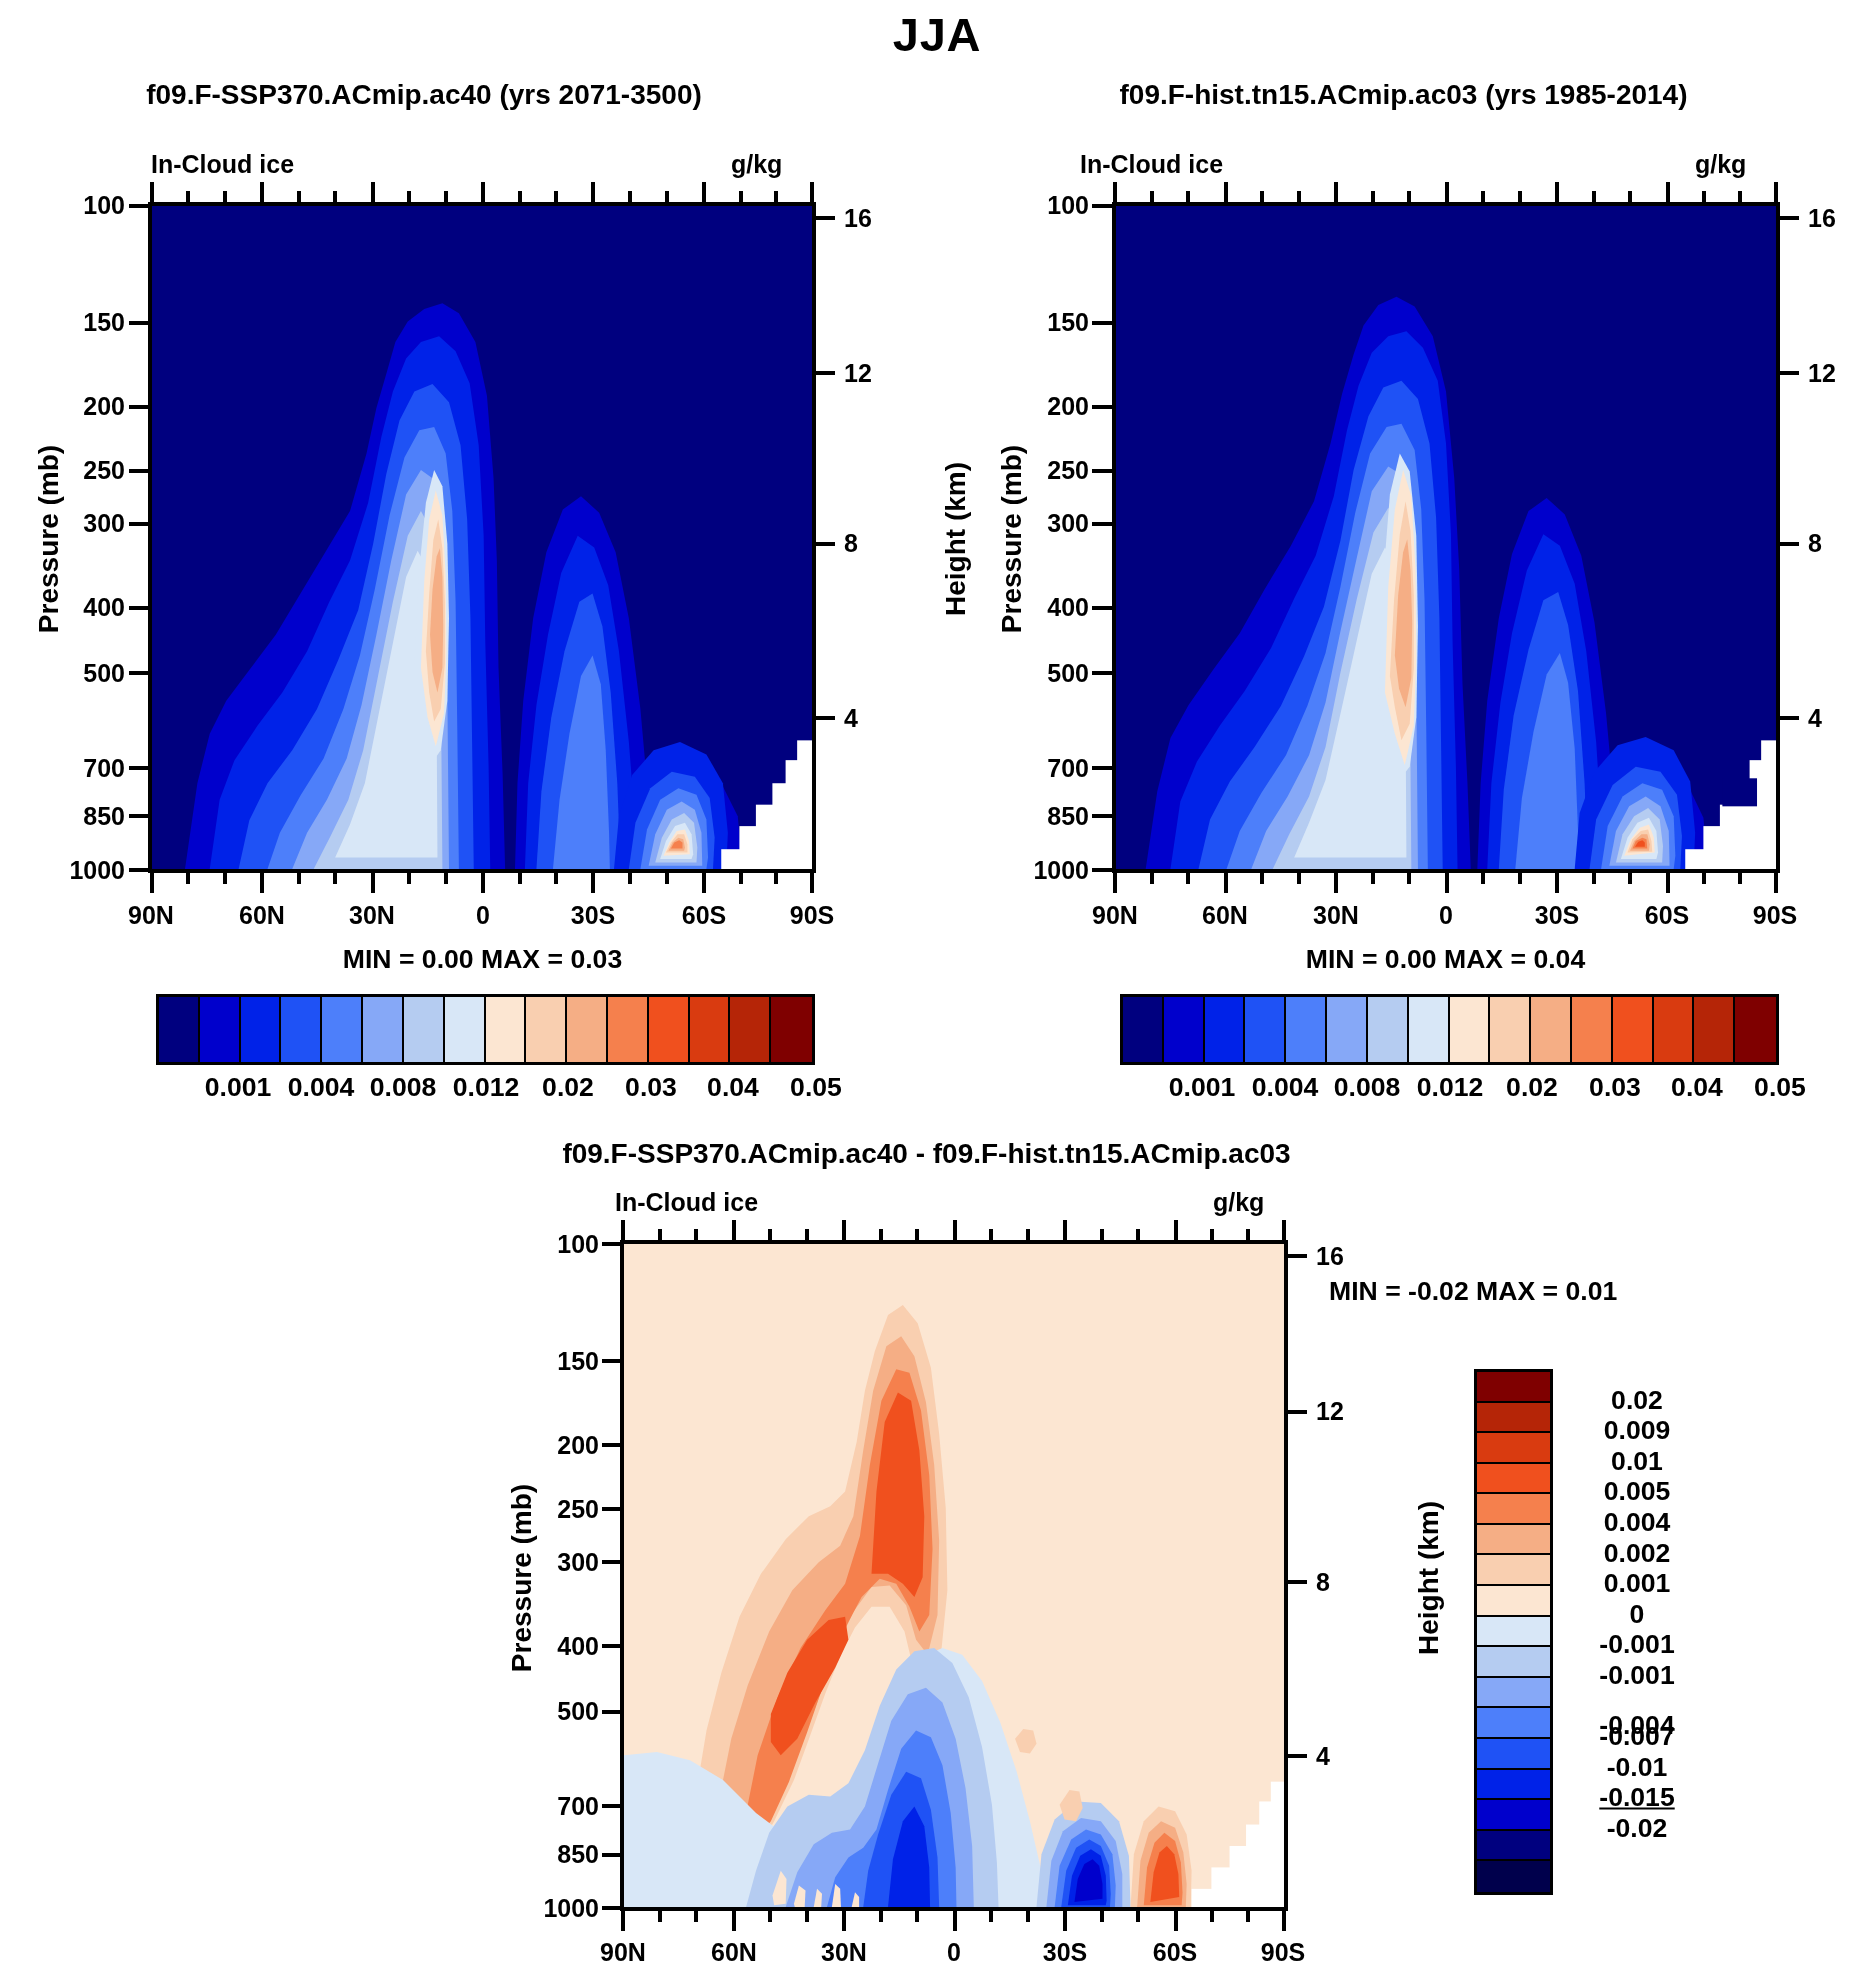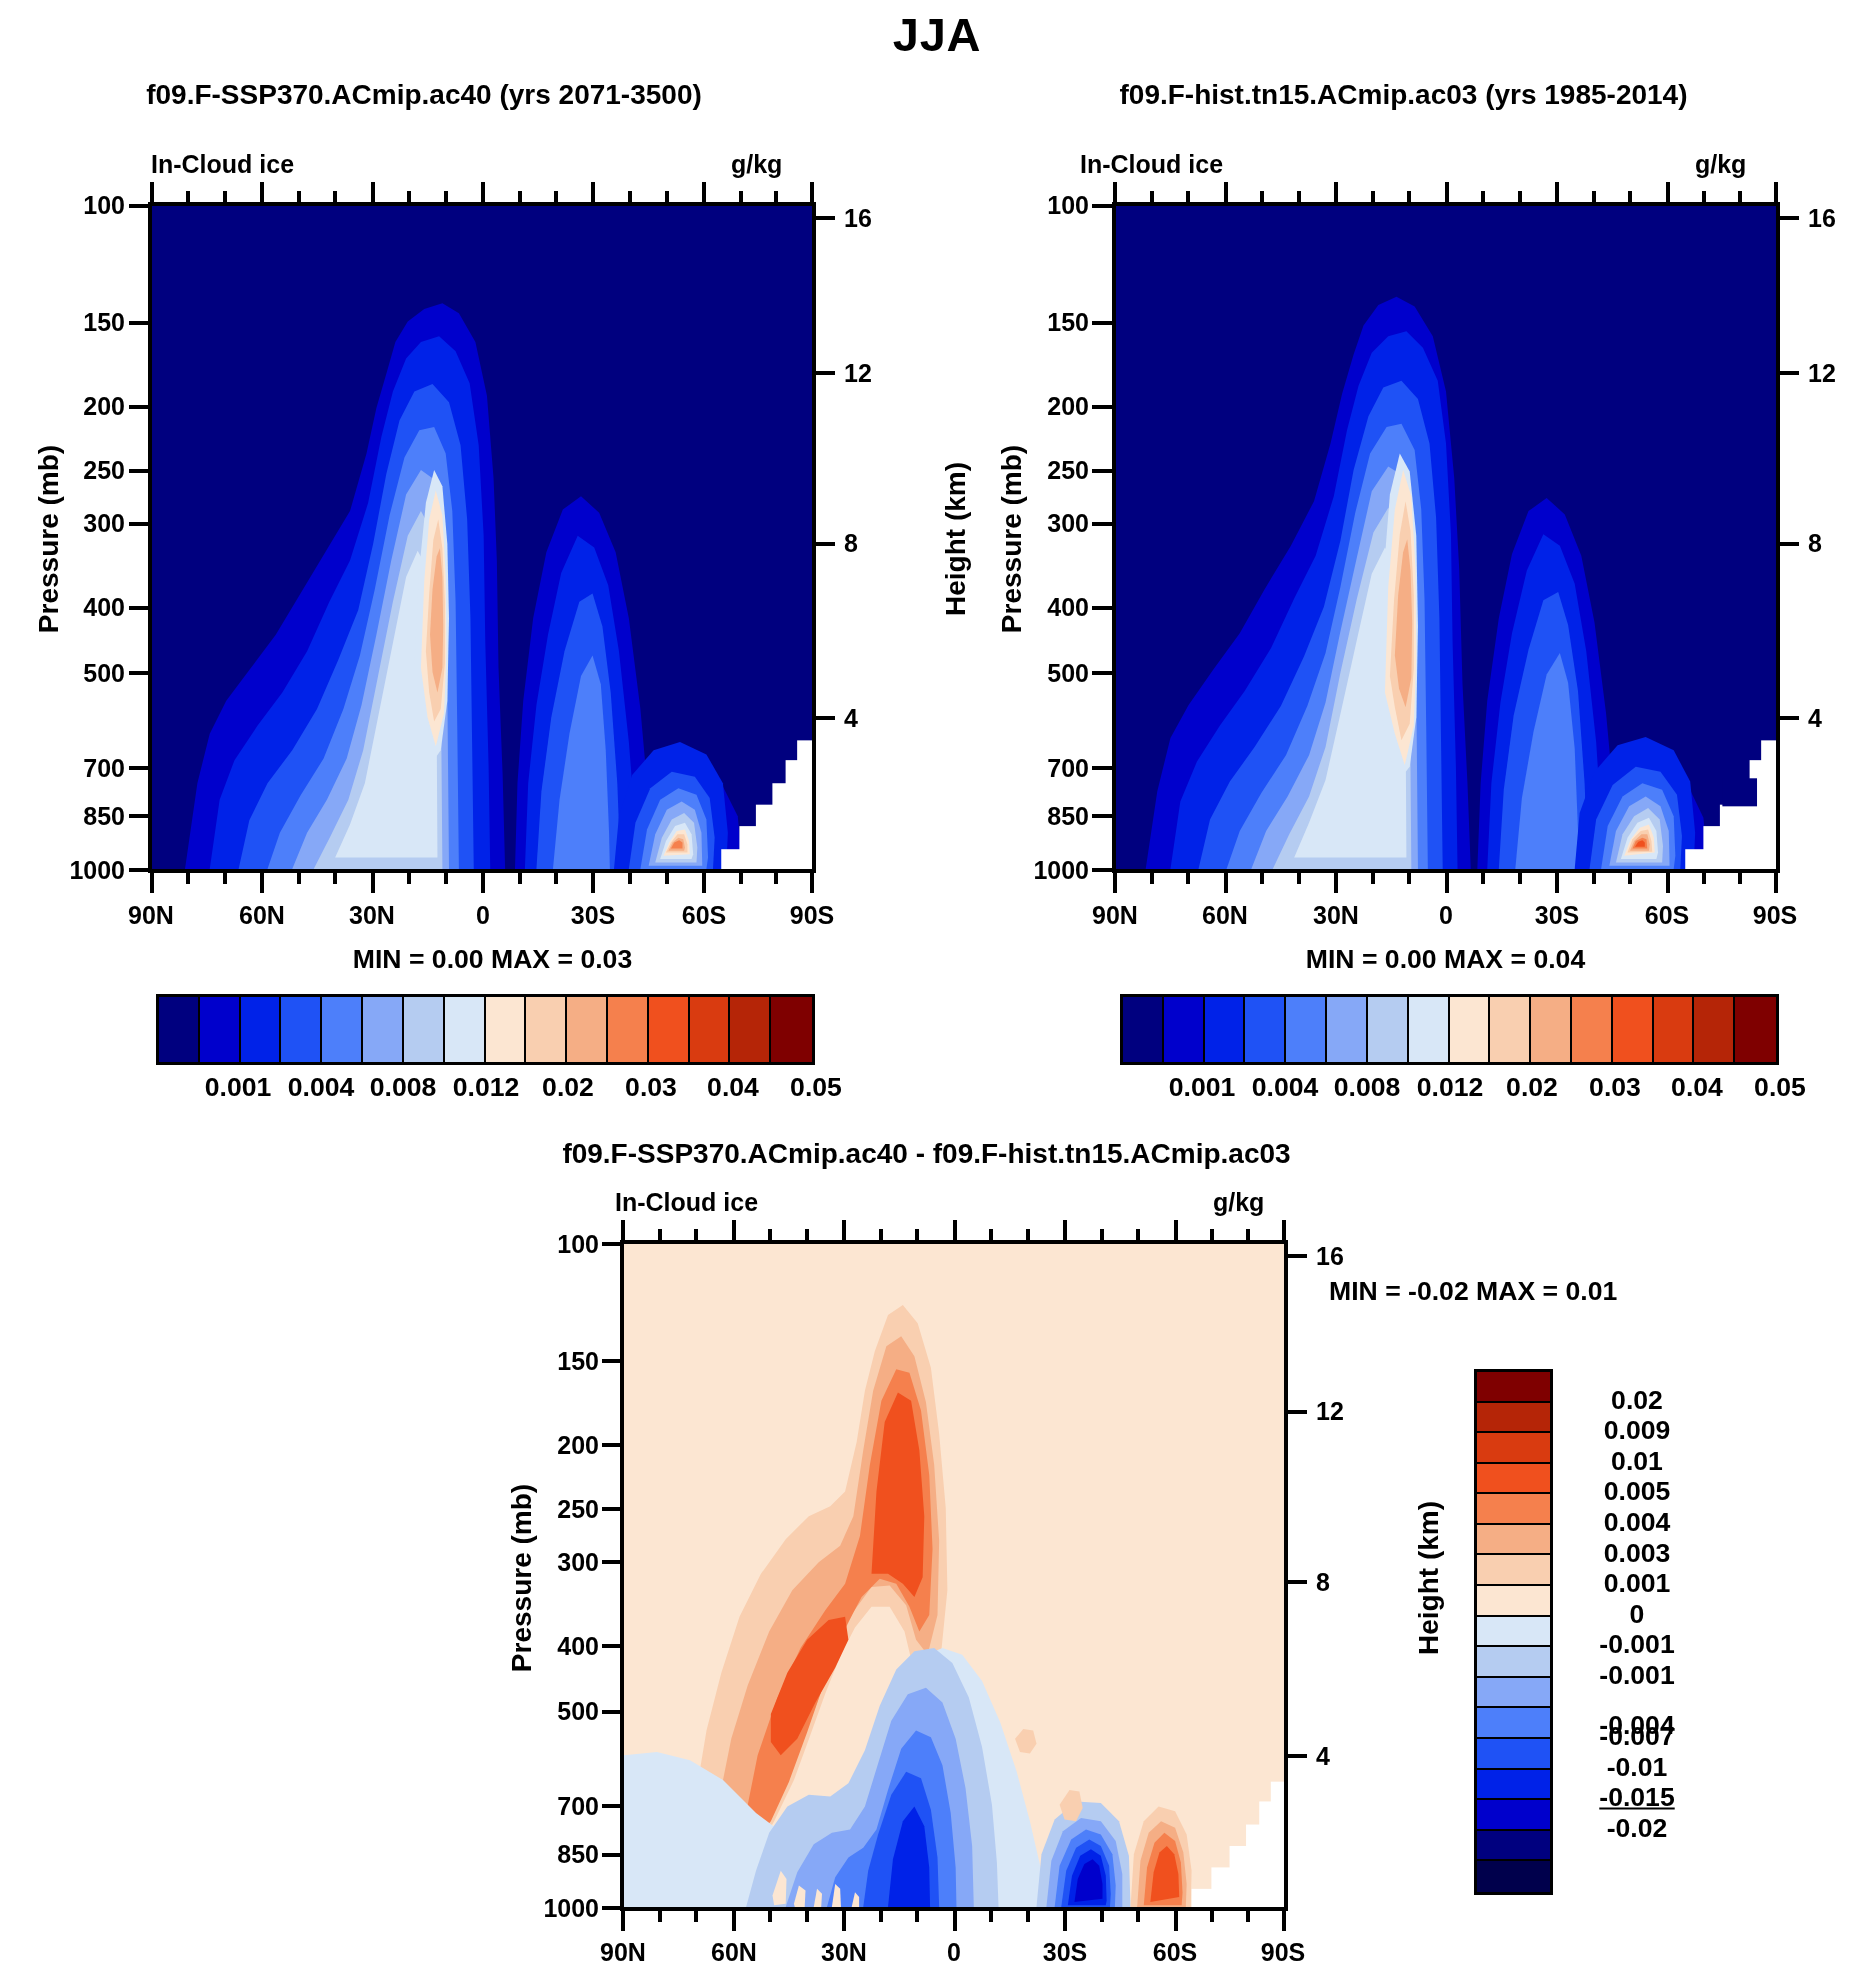--- a/index.html
+++ b/index.html
@@ -153,21 +153,21 @@
     <div style="position:absolute;left:0;top:901px;">
       <div class="xtick" style="left:151px;">90N</div>
       <div class="xtick" style="left:262px;">60N</div>
       <div class="xtick" style="left:372px;">30N</div>
       <div class="xtick" style="left:483px;">0</div>
       <div class="xtick" style="left:593px;">30S</div>
       <div class="xtick" style="left:704px;">60S</div>
       <div class="xtick" style="left:812px;">90S</div>
     </div>
 
-    <div class="minmax" style="left:160px;top:944px;width:665px;">MIN =   0.00  MAX =   0.03</div>
+    <div class="minmax" style="left:150px;top:944px;width:665px;">MIN =   0.00  MAX =   0.03</div>
 
     <div class="plotbox" style="left:148px;top:202px;width:668px;height:671px;">
       <svg class="plotinner" viewBox="0 0 800 804" preserveAspectRatio="none">
         <rect x="0" y="0" width="800" height="804" fill="#00007F"></rect>
 
         <g>
 
           <path fill="#0000CC" d="M40,804 L55,700 L70,640 L90,600 L120,560 L150,520 L180,470 L210,420 L240,370 L260,300 L272,245 L285,200 L295,165 L310,140 L330,125 L352,118 L372,130 L392,165 L406,230 L414,330 L418,430 L420,560 L425,690 L428,804 Z"></path>
 
           <path fill="#0000CC" d="M440,804 L443,700 L450,600 L462,500 L478,420 L498,368 L520,352 L542,372 L562,420 L578,500 L592,610 L600,700 L610,804 Z"></path>
@@ -604,21 +604,21 @@
         <div class="cell" style="background: rgb(0, 0, 204); height: 5.88235%;"></div>
         <div class="cell" style="background: rgb(0, 0, 127); height: 5.88235%;"></div>
         <div class="cell" style="background: rgb(0, 0, 76); height: 5.88235%;"></div>
       </div>
     <div class="cbarV-labels" id="cbar-diff-labels" style="left:1562px;top:1369px;width:166px;height:520px;">
         <span style="top: 31px; left: 0px; width: 150px;">0.02</span>
         <span style="top: 61px; left: 0px; width: 150px;">0.009</span>
         <span style="top: 92px; left: 0px; width: 150px;">0.01</span>
         <span style="top: 122px; left: 0px; width: 150px;">0.005</span>
         <span style="top: 153px; left: 0px; width: 150px;">0.004</span>
-        <span style="top: 184px; left: 0px; width: 150px;">0.003</span>
+        <span style="top: 184px; left: 0px; width: 150px;">0.002</span>
         <span style="top: 214px; left: 0px; width: 150px;">0.001</span>
         <span style="top: 245px; left: 0px; width: 150px;">0</span>
         <span style="top: 275px; left: 0px; width: 150px;">-0.001</span>
         <span style="top: 306px; left: 0px; width: 150px;">-0.001</span>
         <span style="top: 356px; left: 0px; width: 150px;">-0.004</span>
         <span style="top: 367px; left: 0px; width: 150px;">-0.007</span>
         <span style="top: 398px; left: 0px; width: 150px;">-0.01</span>
         <span style="top: 428px; left: 0px; width: 150px; text-decoration: underline;">-0.015</span>
         <span style="top: 459px; left: 0px; width: 150px;">-0.02</span>
       </div>

